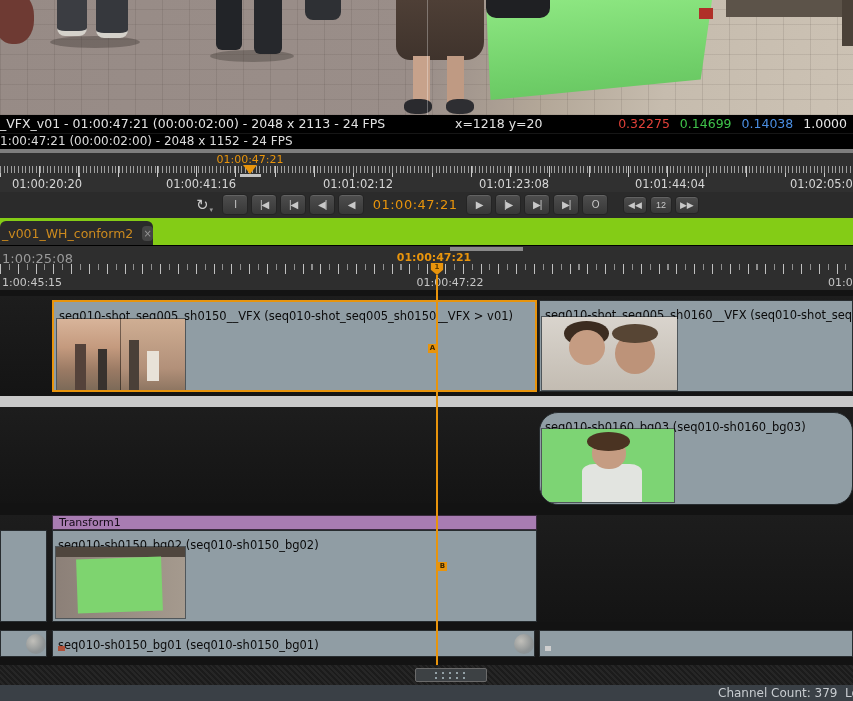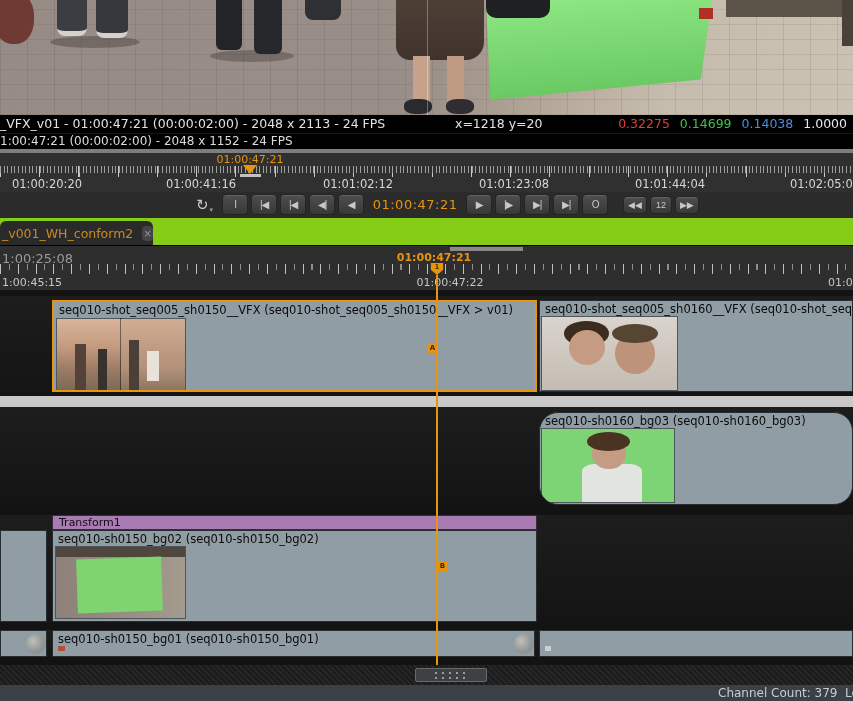--- a/index.html
+++ b/index.html
@@ -98,21 +98,21 @@
 
   
   .tracks { position:absolute; left:0; top:290px; width:853px; height:375px; background:#131313; }
   .trackbg { position:absolute; left:0; width:853px; background:linear-gradient(#1d1d1d,#141414); }
   .tb1 { top:6px; height:100px; } .tb2 { top:117px; height:96px; }
   .tb3 { top:225px; height:107px; } .tb4 { top:340px; height:27px; }
   .lightstrip { position:absolute; left:0; top:106px; width:853px; height:11px; background:#c9c9c9; }
 
   .clip { position:absolute; background:#909da4; border:1px solid #272c2f; color:#0a0a0a;
     font-size:11.5px; overflow:hidden; }
-  .clip .label { position:absolute; left:5px; top:1px; white-space:pre; }
+  .clip .label { position:absolute; left:5px; top:7px; white-space:pre; }
   .clip.selected { border:2px solid #e8940c; }
   .fxbar { position:absolute; left:52px; top:225px; width:485px; height:15px; background:#a87cb2;
     border:1px solid #3a2a3e; color:#140a16; font-size:11px; line-height:13px; padding-left:6px; overflow:hidden; }
 
   .thumb { position:absolute; overflow:hidden; outline:1px solid rgba(0,0,0,.45); }
   .thumb div { position:absolute; }
   .t-street { background:linear-gradient(180deg,#d8b49a 0%,#c49a7e 40%,#9a7a64 72%,#7c6a58 100%); }
   .ts-door { left:28%; top:35%; width:18%; height:65%; background:#54423a; }
   .ts-fig  { left:64%; top:42%; width:14%; height:58%; background:#38322e; }
   .t-street2 { background:linear-gradient(180deg,#cfae93,#b29079 70%,#8e7662 100%); }

